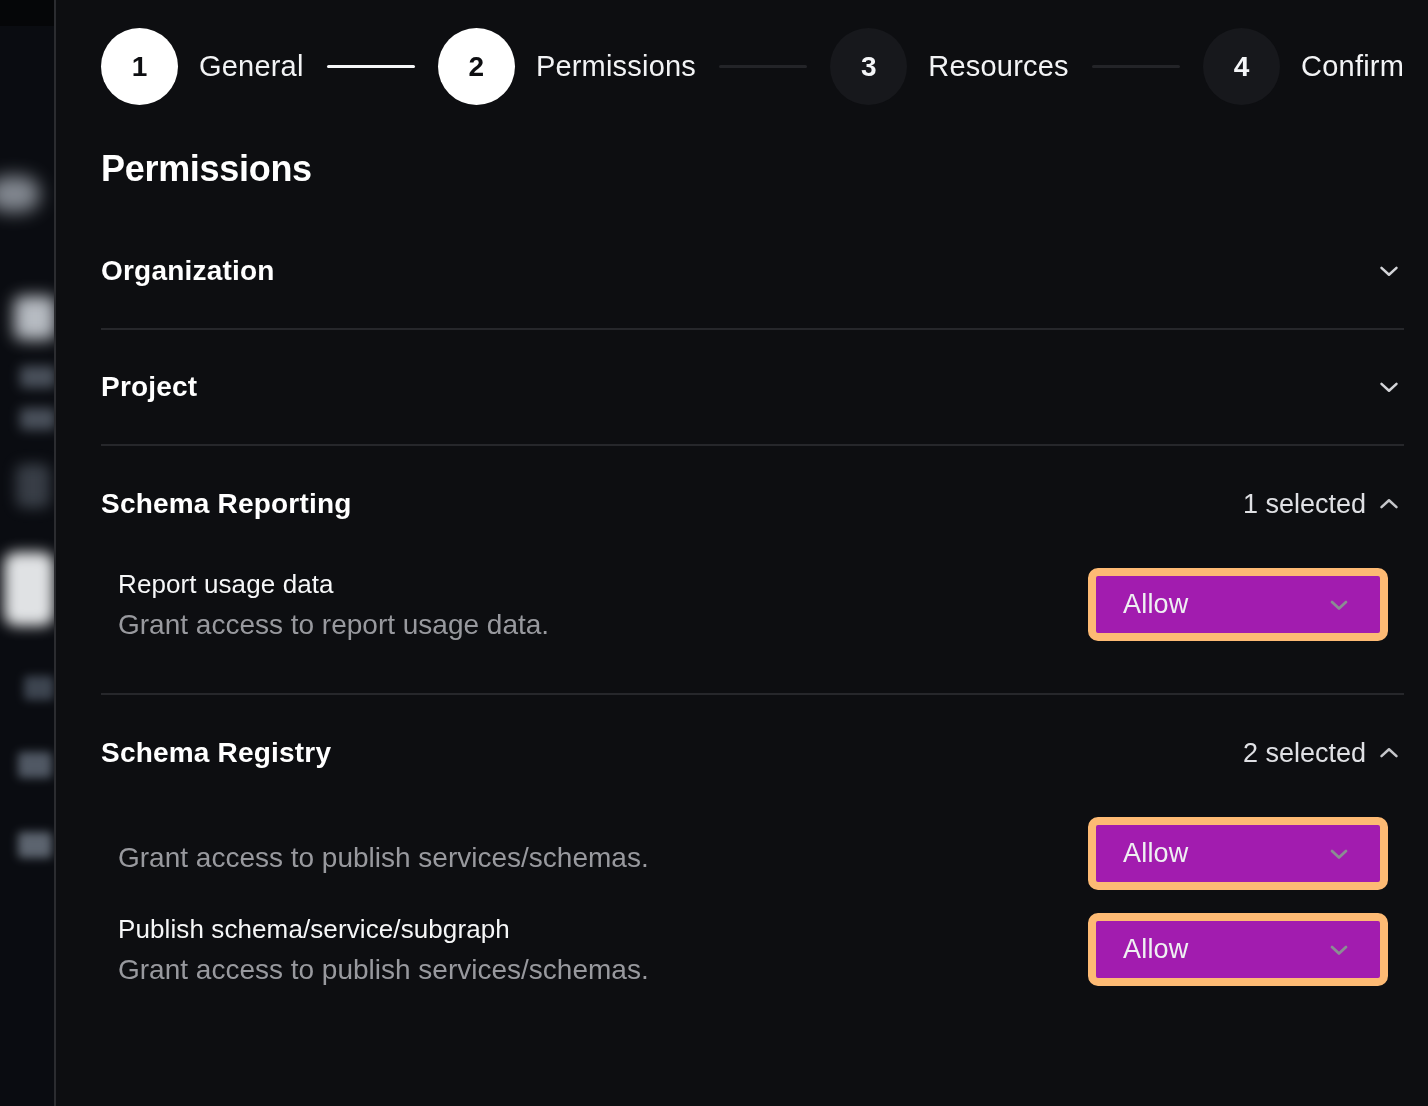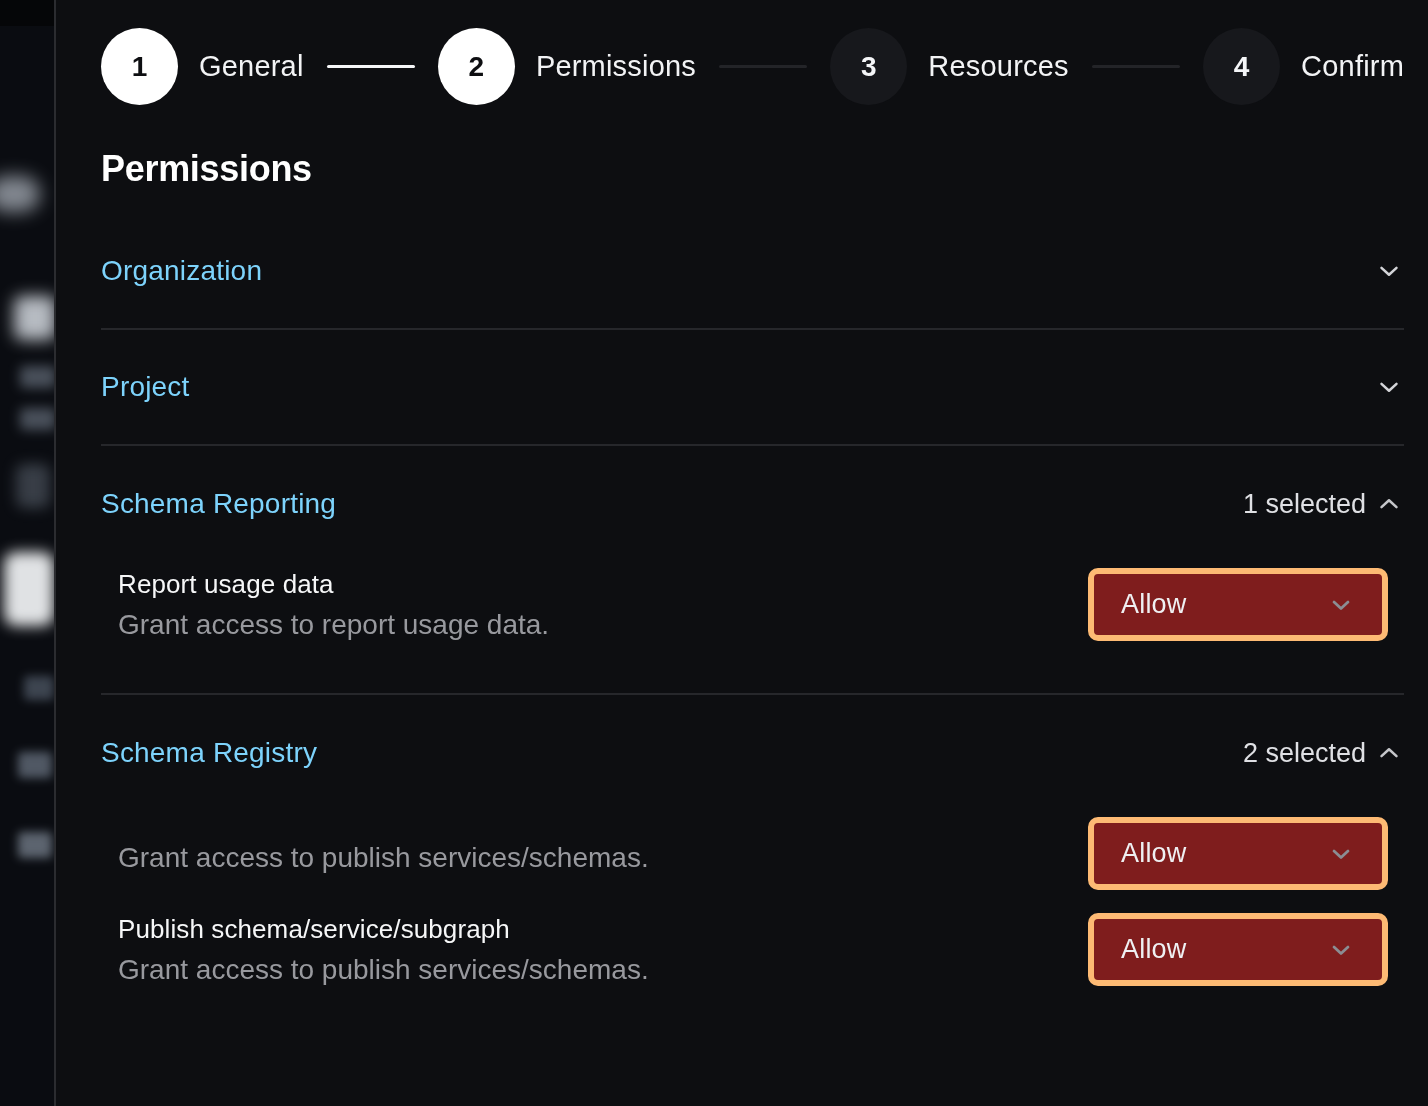--- a/index.html
+++ b/index.html
@@ -61,38 +61,38 @@
   }
 
   
   .section { border-bottom: 2px solid #26272b; }
   .section-header {
     display: flex; align-items: center; justify-content: space-between;
     cursor: pointer;
   }
   .section.is-collapsed .section-header { padding: 41px 0; }
   .section.is-expanded  .section-header { padding: 42px 0 0 0; }
-  .section-title { font-size: 28px; font-weight: 400; color: #7dd3fc; letter-spacing: .2px; }
+  .section-title { font-size: 28px; font-weight: 700; color: #ffffff; letter-spacing: .2px; }
   .section-meta { display: flex; align-items: center; gap: 8px; }
   .section-count { font-size: 27px; color: #dfe0e4; }
   .chev { display: inline-flex; align-items: center; justify-content: center; }
   .chev svg { display: block; }
 
   .section-items { margin-top: 48px; padding-bottom: 52px; display: flex; flex-direction: column; gap: 23px; }
 
   .perm-row { display: flex; align-items: center; justify-content: space-between; }
   .perm-text { padding-left: 17px; }
   .perm-title { font-size: 26px; font-weight: 400; color: #f6f7f8; letter-spacing: .1px; }
   .perm-desc  { margin-top: 9px; font-size: 28px; font-weight: 400; color: #98999e; }
 
   .perm-select {
     width: 300px; height: 73px; flex: 0 0 auto;
     margin-right: 16px;
-    border: 6px solid #fdba74; border-radius: 10px;
-    background: #7f1d1d;
+    border: 8px solid #fdba74; border-radius: 10px;
+    background: #a21caf;
     display: flex; align-items: center; justify-content: space-between;
     padding: 0 27px;
     cursor: pointer;
   }
   .perm-select-value { font-size: 27px; color: #eff0f2; letter-spacing: .2px; }
 </style>
 </head>
 <body>
 
 <div class="bg-sidebar">

